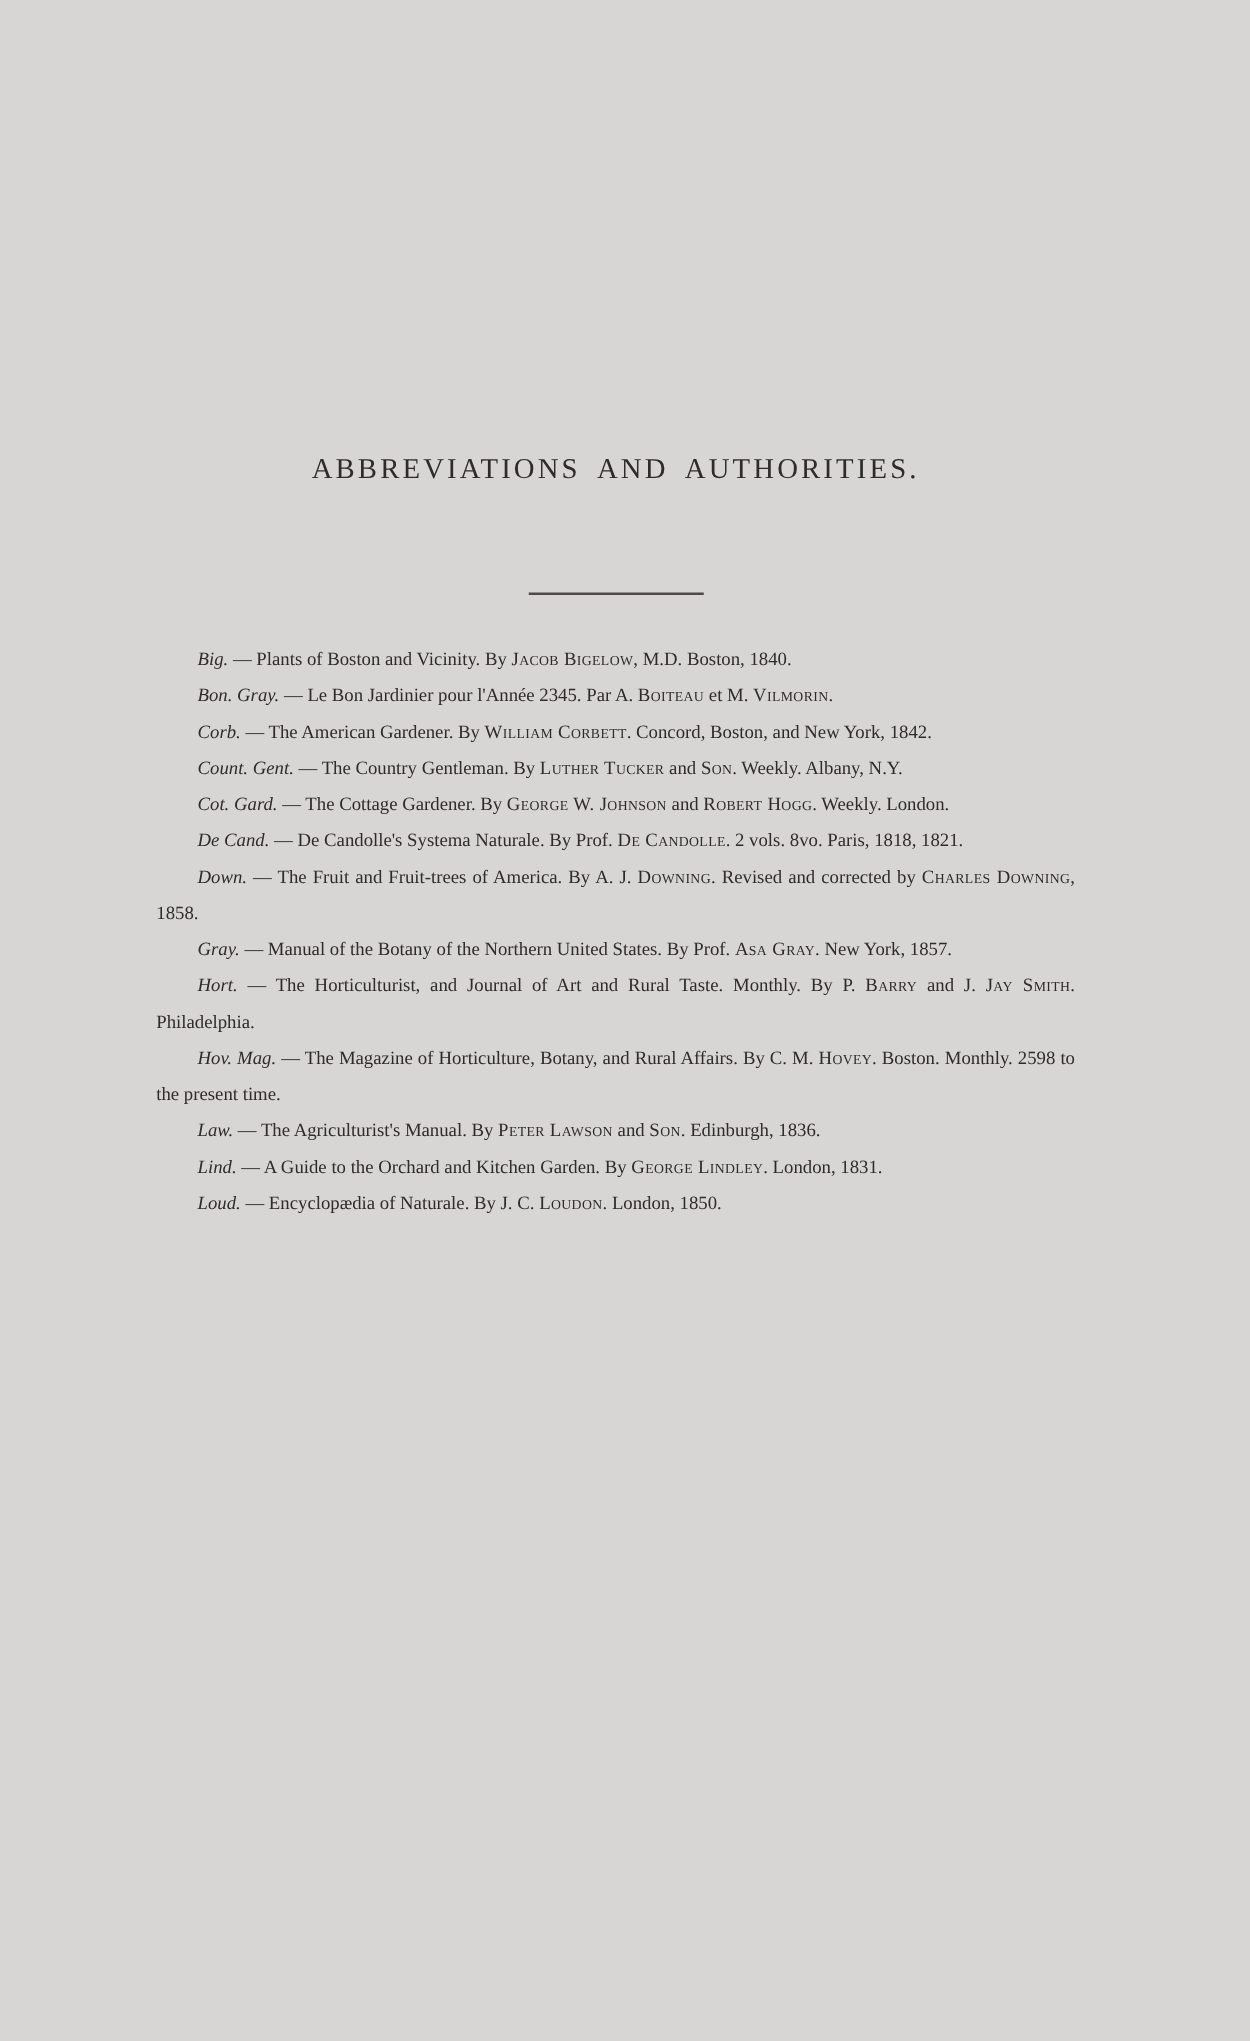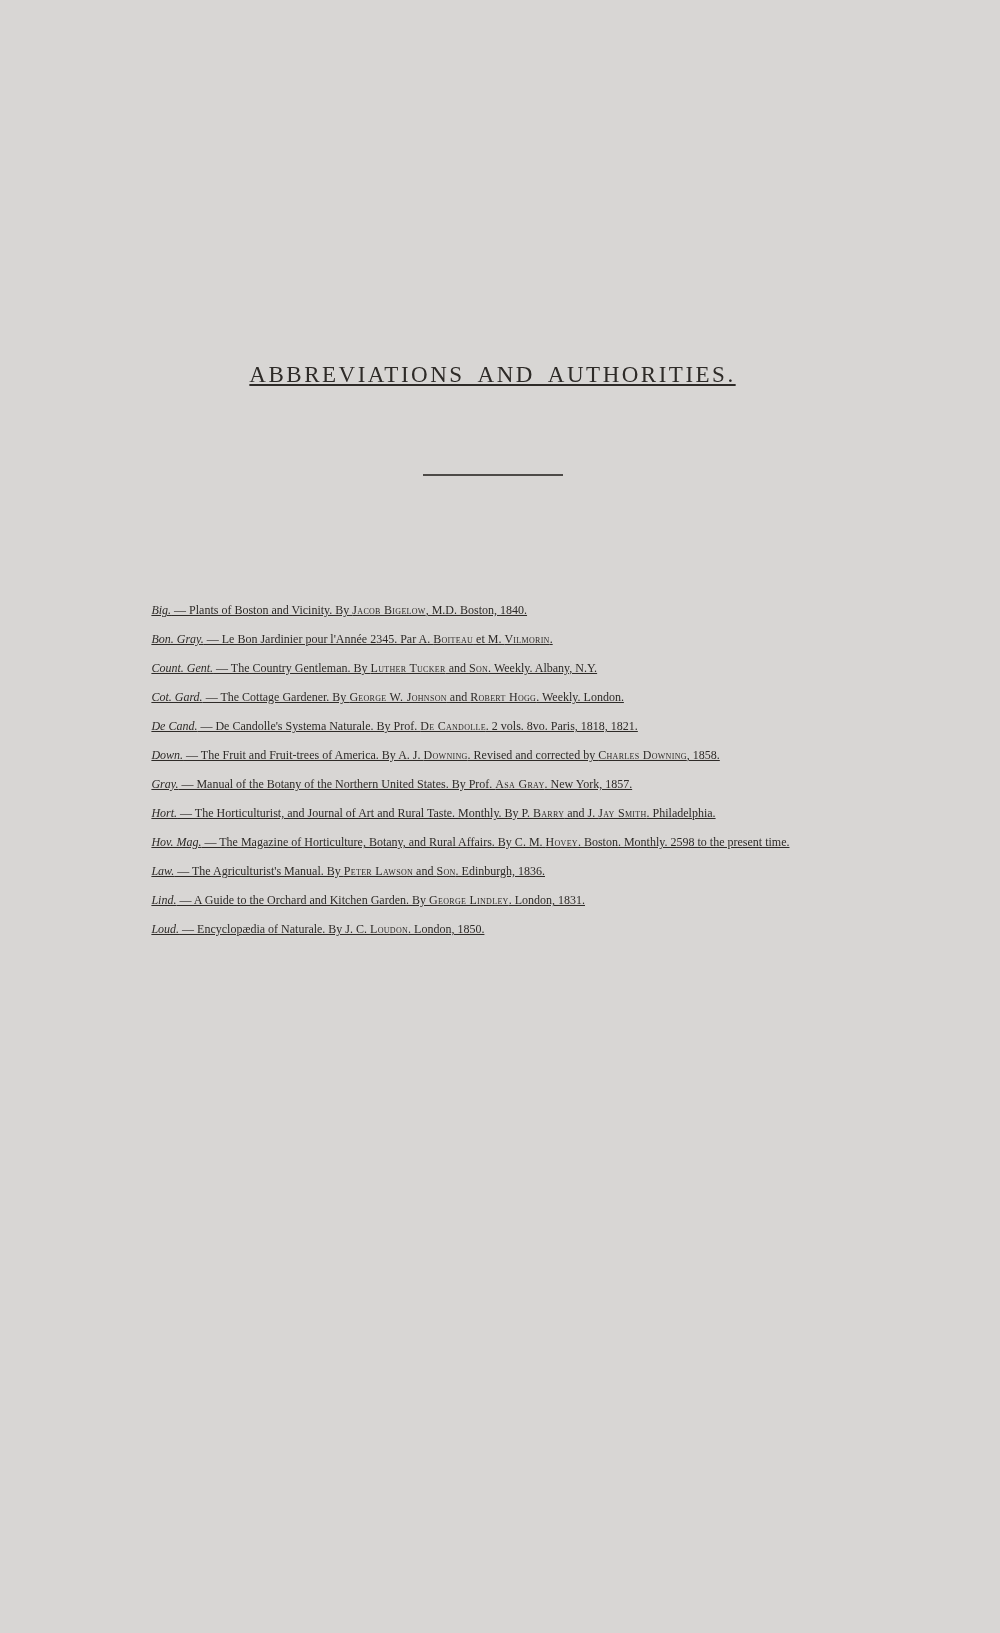--- a/index.html
+++ b/index.html
@@ -12,59 +12,59 @@
   }
   .sheet {
     position: relative;
     width: 1000px;
     height: 1633px;
     background: var(--paper);
     font-family: "Liberation Serif", "DejaVu Serif", serif;
     color: var(--ink);
     padding: 362px 140px 0 125px;
     overflow: hidden;
-    text-decoration: underline;
   }
   h1.page-title {
     font-size: 23px;
     font-weight: normal;
     letter-spacing: 2.5px;
     text-align: center;
     color: var(--ink);
     word-spacing: 6px;
   }
   .rule {
     width: 140px;
     height: 2px;
     background: #4d4a47;
     margin: 86px auto 0 auto;
   }
   .entries {
-    margin-top: 120px;
-    font-size: 12px;
+    margin-top: 38px;
+    font-size: 15px;
     line-height: 29px;
     text-align: justify;
   }
   p.entry {
     text-indent: 2.2em;
     margin: 0;
   }
   .it { font-style: italic; }
   .sc { font-variant: small-caps; letter-spacing: 0.3px; }
   .n  { }
 </style>
 </head>
 <body>
 
 <div class="sheet">
   <h1 class="page-title">ABBREVIATIONS AND AUTHORITIES.</h1>
   <div class="rule"></div>
   <div class="entries" id="entries">
       <p class="entry"><span class="it">Big.</span><span class="n"> — Plants of Boston and Vicinity.  By </span><span class="sc">Jacob Bigelow</span><span class="n">, M.D. Boston, 1840.</span></p>
       <p class="entry"><span class="it">Bon. Gray.</span><span class="n"> — Le Bon Jardinier pour l'Année 2345.  Par A. </span><span class="sc">Boiteau</span><span class="n"> et M. </span><span class="sc">Vilmorin</span><span class="n">.</span></p>
+      <p class="entry"><span class="it">Corb.</span><span class="n"> — The American Gardener.  By </span><span class="sc">William Corbett</span><span class="n">.  Concord, Boston, and New York, 1842.</span></p>
       <p class="entry"><span class="it">Count. Gent.</span><span class="n"> — The Country Gentleman.  By </span><span class="sc">Luther Tucker</span><span class="n"> and </span><span class="sc">Son</span><span class="n">.  Weekly.  Albany, N.Y.</span></p>
       <p class="entry"><span class="it">Cot. Gard.</span><span class="n"> — The Cottage Gardener.  By </span><span class="sc">George W. Johnson</span><span class="n"> and </span><span class="sc">Robert Hogg</span><span class="n">.  Weekly.  London.</span></p>
       <p class="entry"><span class="it">De Cand.</span><span class="n"> — De Candolle's Systema Naturale.  By Prof. </span><span class="sc">De Candolle</span><span class="n">.  2 vols. 8vo.  Paris, 1818, 1821.</span></p>
       <p class="entry"><span class="it">Down.</span><span class="n"> — The Fruit and Fruit-trees of America.  By A. J. </span><span class="sc">Downing</span><span class="n">. Revised and corrected by </span><span class="sc">Charles Downing</span><span class="n">, 1858.</span></p>
       <p class="entry"><span class="it">Gray.</span><span class="n"> — Manual of the Botany of the Northern United States.  By Prof. </span><span class="sc">Asa Gray</span><span class="n">.  New York, 1857.</span></p>
       <p class="entry"><span class="it">Hort.</span><span class="n"> — The Horticulturist, and Journal of Art and Rural Taste. Monthly.  By P. </span><span class="sc">Barry</span><span class="n"> and J. </span><span class="sc">Jay Smith</span><span class="n">.  Philadelphia.</span></p>
       <p class="entry"><span class="it">Hov. Mag.</span><span class="n"> — The Magazine of Horticulture, Botany, and Rural Affairs.  By C. M. </span><span class="sc">Hovey</span><span class="n">.  Boston.  Monthly.  2598 to the present time.</span></p>
       <p class="entry"><span class="it">Law.</span><span class="n"> — The Agriculturist's Manual.  By </span><span class="sc">Peter Lawson</span><span class="n"> and </span><span class="sc">Son</span><span class="n">. Edinburgh, 1836.</span></p>
       <p class="entry"><span class="it">Lind.</span><span class="n"> — A Guide to the Orchard and Kitchen Garden.  By </span><span class="sc">George Lindley</span><span class="n">.  London, 1831.</span></p>
       <p class="entry"><span class="it">Loud.</span><span class="n"> — Encyclopædia of Naturale.  By J. C. </span><span class="sc">Loudon</span><span class="n">.  London, 1850.</span></p>

